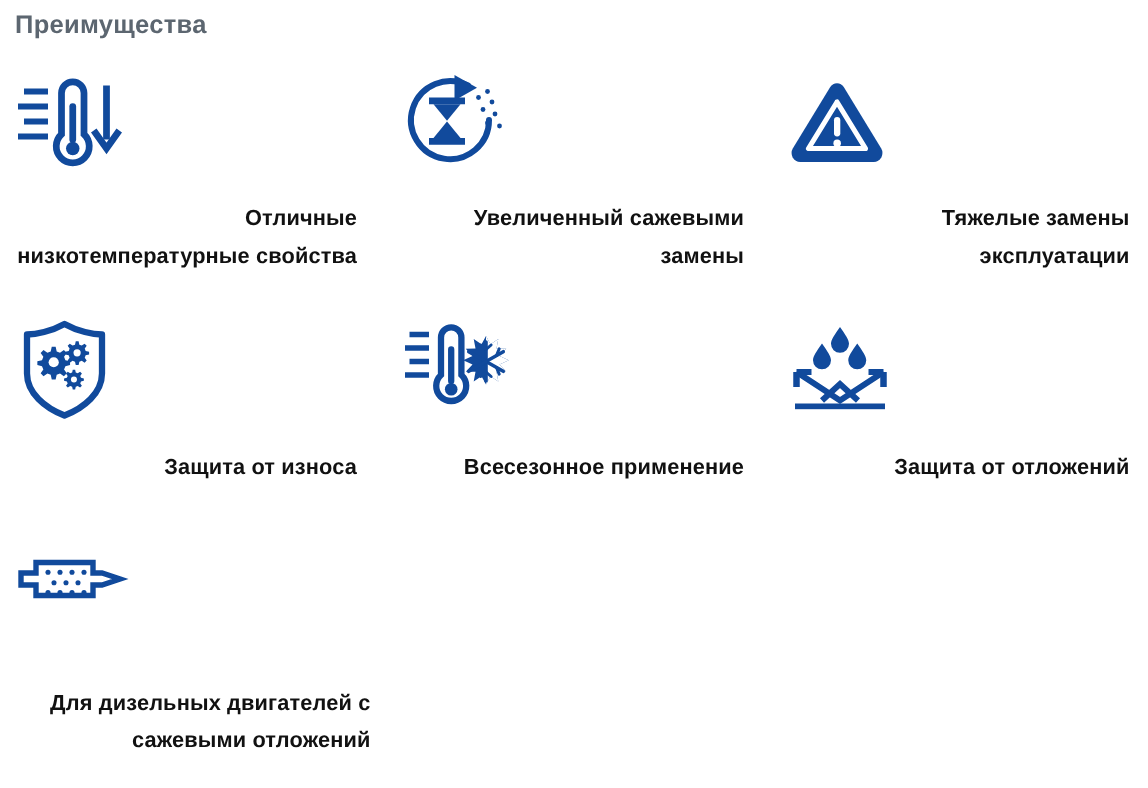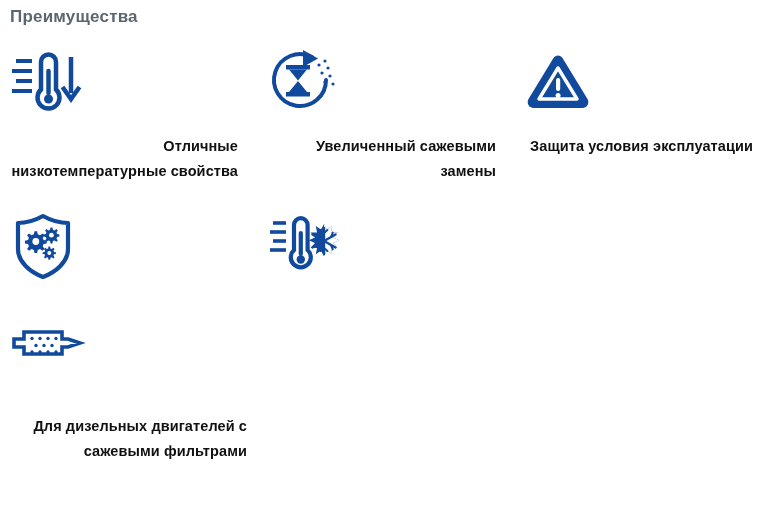--- a/index.html
+++ b/index.html
@@ -135,41 +135,42 @@
 
       <div class="cell c3">
         <div class="icon-box">
           <svg width="66" height="62" viewBox="0 0 66 62" aria-hidden="true">
             <path d="M28.5 7 L3.5 48 a6 6 0 0 0 5 9 h49 a6 6 0 0 0 5 -9 L37.5 7 a5.3 5.3 0 0 0 -9 0 z" fill="#114a9c"></path>
             <path d="M33 17 L14 48 h38 z" fill="none" stroke="#ffffff" stroke-width="3.4" stroke-linejoin="round"></path>
             <rect x="31" y="27" width="4.2" height="13" rx="2.1" fill="#ffffff"></rect>
             <circle cx="33.1" cy="44.5" r="2.5" fill="#ffffff"></circle>
           </svg>
         </div>
-        <div class="cell-label">Защита условия эксплуатации</div>
+        <div class="cell-label">Тяжелые замены эксплуатации</div>
       </div>
 
     </div>
 
     <div class="grid-row row-2">
 
       <div class="cell c1">
         <div class="icon-box">
           <svg width="66" height="70" viewBox="0 0 66 70" aria-hidden="true">
             <path d="M33 5 C24 10 14 12 8 12 v26 c0 13 12 23 25 28 c13 -5 25 -15 25 -28 V12 c-6 0 -16 -2 -25 -7 z" fill="none" stroke="#114a9c" stroke-width="4.2" stroke-linejoin="round"></path>
             <g fill="#114a9c">
               <path d="M24.5 20.2 l2.6 .0 .7 3.1 2.2 .9 2.6 -1.8 1.9 1.9 -1.8 2.6 .9 2.2 3.1 .7 0 2.6 -3.1 .7 -.9 2.2 1.8 2.6 -1.9 1.9 -2.6 -1.8 -2.2 .9 -.7 3.1 -2.6 0 -.7 -3.1 -2.2 -.9 -2.6 1.8 -1.9 -1.9 1.8 -2.6 -.9 -2.2 -3.1 -.7 0 -2.6 3.1 -.7 .9 -2.2 -1.8 -2.6 1.9 -1.9 2.6 1.8 2.2 -.9 z"></path>
               <circle cx="25.8" cy="30.5" r="3.4" fill="#ffffff"></circle>
               <path d="M40.5 16.5 l1.9 0 .5 2.3 1.6 .6 1.9 -1.3 1.4 1.4 -1.3 1.9 .6 1.6 2.3 .5 0 1.9 -2.3 .5 -.6 1.6 1.3 1.9 -1.4 1.4 -1.9 -1.3 -1.6 .6 -.5 2.3 -1.9 0 -.5 -2.3 -1.6 -.6 -1.9 1.3 -1.4 -1.4 1.3 -1.9 -.6 -1.6 -2.3 -.5 0 -1.9 2.3 -.5 .6 -1.6 -1.3 -1.9 1.4 -1.4 1.9 1.3 1.6 -.6 z"></path>
               <circle cx="41.4" cy="24.2" r="2.4" fill="#ffffff"></circle>
               <path d="M38.5 35.5 l1.6 0 .4 1.9 1.3 .5 1.6 -1.1 1.2 1.2 -1.1 1.6 .5 1.3 1.9 .4 0 1.6 -1.9 .4 -.5 1.3 1.1 1.6 -1.2 1.2 -1.6 -1.1 -1.3 .5 -.4 1.9 -1.6 0 -.4 -1.9 -1.3 -.5 -1.6 1.1 -1.2 -1.2 1.1 -1.6 -.5 -1.3 -1.9 -.4 0 -1.6 1.9 -.4 .5 -1.3 -1.1 -1.6 1.2 -1.2 1.6 1.1 1.3 -.5 z"></path>
               <circle cx="39.3" cy="42" r="2" fill="#ffffff"></circle>
             </g>
           </svg>
         </div>
+        <div class="cell-label">Защита от износа</div>
       </div>
 
       <div class="cell c2">
         <div class="icon-box">
           <svg width="78" height="66" viewBox="0 0 78 66" aria-hidden="true">
             <g stroke="#114a9c" stroke-width="3.6">
               <line x1="5" y1="10" x2="18" y2="10"></line>
               <line x1="2" y1="19" x2="18" y2="19"></line>
               <line x1="5" y1="28" x2="18" y2="28"></line>
               <line x1="2" y1="37" x2="18" y2="37"></line>
@@ -191,22 +192,44 @@
                 <line x1="0" y1="-8" x2="3.4" y2="-11"></line>
                 <line x1="0" y1="-8" x2="-3.4" y2="-11"></line>
                 <line x1="0" y1="7" x2="3.4" y2="10"></line>
                 <line x1="0" y1="7" x2="-3.4" y2="10"></line>
                 <line x1="7" y1="-4" x2="8.8" y2="-8.4"></line>
                 <line x1="7" y1="4" x2="8.8" y2="8.4"></line>
               </g>
             </g>
           </svg>
         </div>
-      </div>
-
+        <div class="cell-label">Всесезонное применение</div>
+      </div>
+
+      <div class="cell c3">
+        <div class="icon-box">
+          <svg width="70" height="62" viewBox="0 0 70 62" aria-hidden="true">
+            <g fill="#114a9c">
+              <path d="M35 3 c-3.6 5.2 -6 8.4 -6 11.2 a6 6 0 0 0 12 0 c0 -2.8 -2.4 -6 -6 -11.2 z"></path>
+              <path d="M23 14 c-3.6 5.2 -6 8.4 -6 11.2 a6 6 0 0 0 12 0 c0 -2.8 -2.4 -6 -6 -11.2 z"></path>
+              <path d="M46.5 14 c-3.6 5.2 -6 8.4 -6 11.2 a6 6 0 0 0 12 0 c0 -2.8 -2.4 -6 -6 -11.2 z"></path>
+            </g>
+            <g stroke="#114a9c" stroke-width="4" fill="none" stroke-linecap="butt" stroke-linejoin="miter">
+              <path d="M6 33 L35 52 L64 33"></path>
+              <path d="M6 33 v10"></path>
+              <path d="M64 33 v10"></path>
+              <path d="M23 52 L35 41 L47 52"></path>
+            </g>
+            <path d="M6 33 L16 33 M6 33 L6 43" stroke="#114a9c" stroke-width="4" fill="none"></path>
+            <path d="M64 33 L54 33 M64 33 L64 43" stroke="#114a9c" stroke-width="4" fill="none"></path>
+            <rect x="5" y="54" width="60" height="3.8" fill="#114a9c"></rect>
+          </svg>
+        </div>
+        <div class="cell-label">Защита от отложений</div>
+      </div>
 
     </div>
 
     <div class="grid-row row-3">
 
       <div class="cell c1">
         <div class="icon-box">
           <svg width="76" height="40" viewBox="0 0 76 40" aria-hidden="true">
             <path d="M4 13 h10 V6 h38 v7 h6 l12 4 -12 4 h-6 v7 H14 v-7 H4 z" fill="none" stroke="#114a9c" stroke-width="3.6" stroke-linejoin="miter"></path>
             <g fill="#114a9c">
@@ -217,21 +240,21 @@
               <circle cx="26" cy="19.5" r="1.7"></circle>
               <circle cx="34" cy="19.5" r="1.7"></circle>
               <circle cx="42" cy="19.5" r="1.7"></circle>
               <circle cx="22" cy="26" r="1.7"></circle>
               <circle cx="30" cy="26" r="1.7"></circle>
               <circle cx="38" cy="26" r="1.7"></circle>
               <circle cx="46" cy="26" r="1.7"></circle>
             </g>
           </svg>
         </div>
-        <div class="cell-label">Для дизельных двигателей с сажевыми фильтрами</div>
+        <div class="cell-label">Для дизельных двигателей с сажевыми отложений</div>
       </div>
 
       <div class="cell c2"></div>
       <div class="cell c3"></div>
 
     </div>
 
   </div>
 </div>
 

